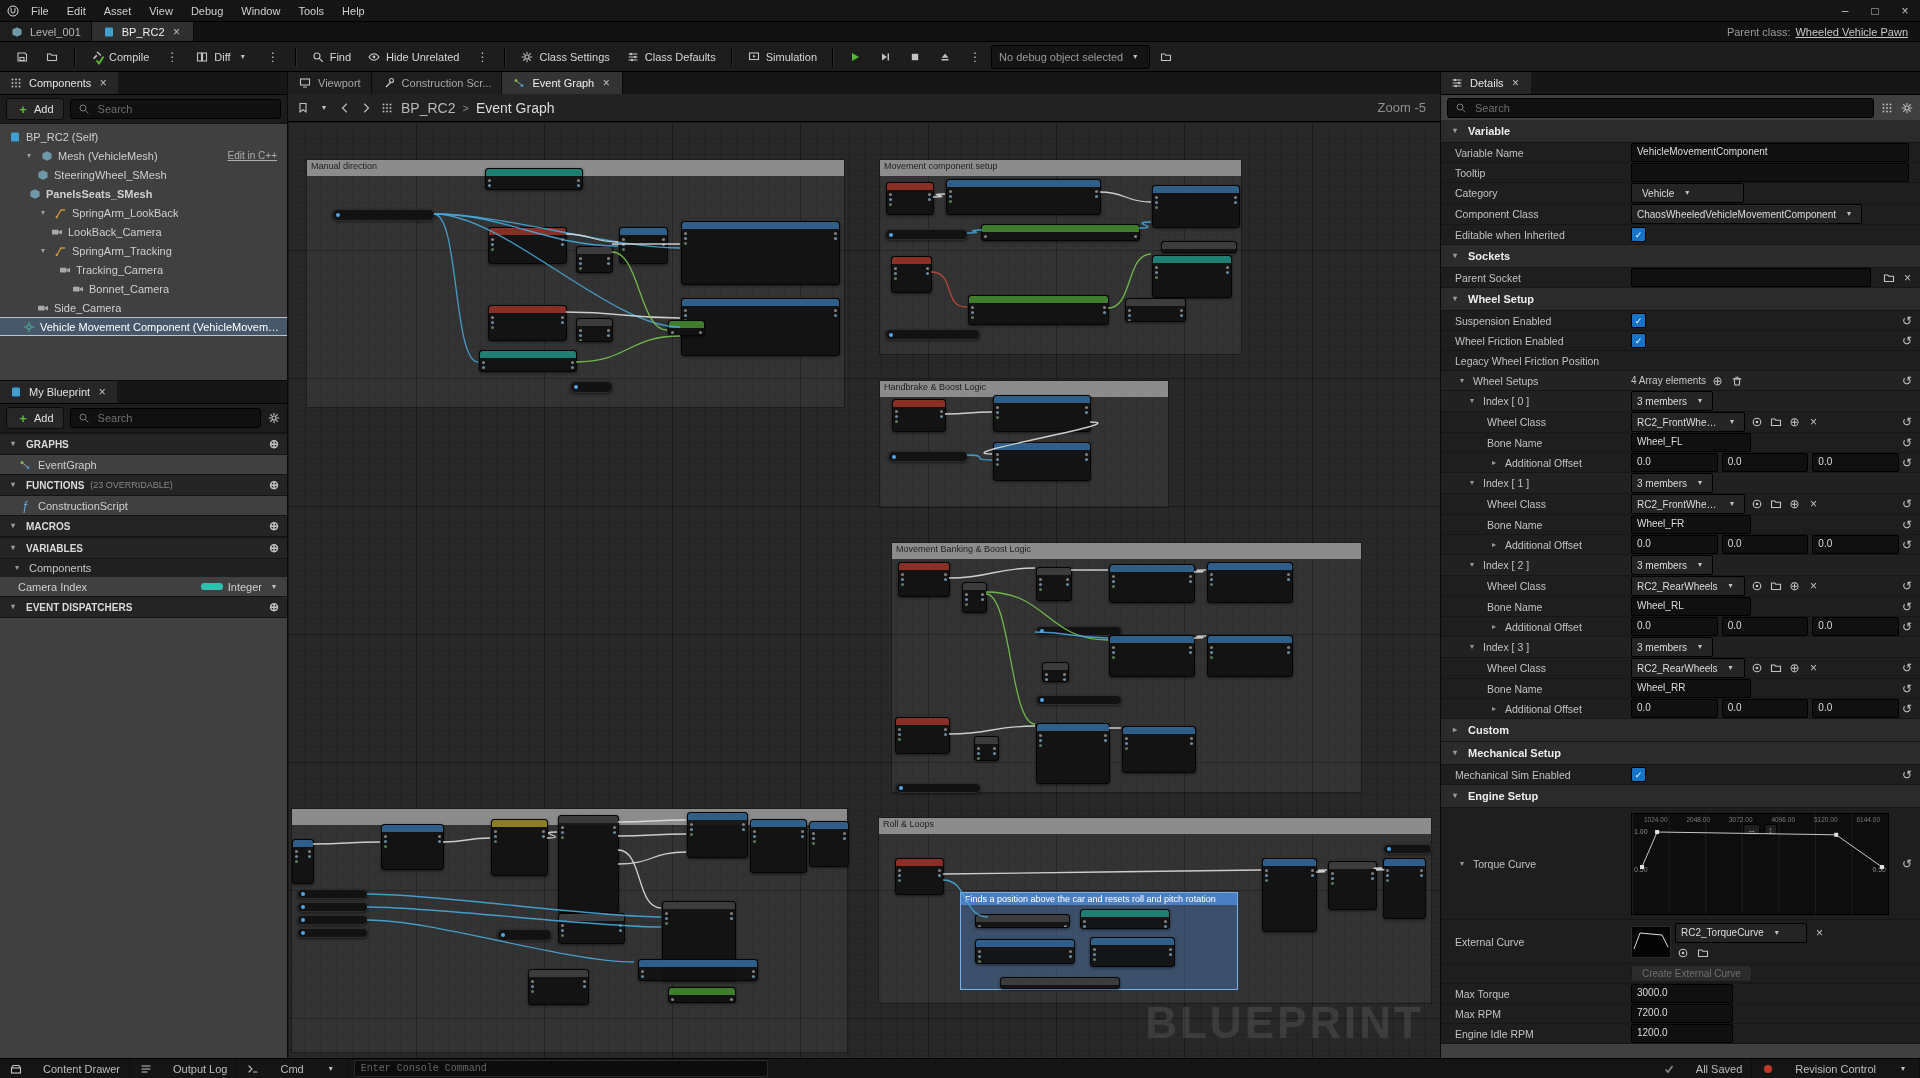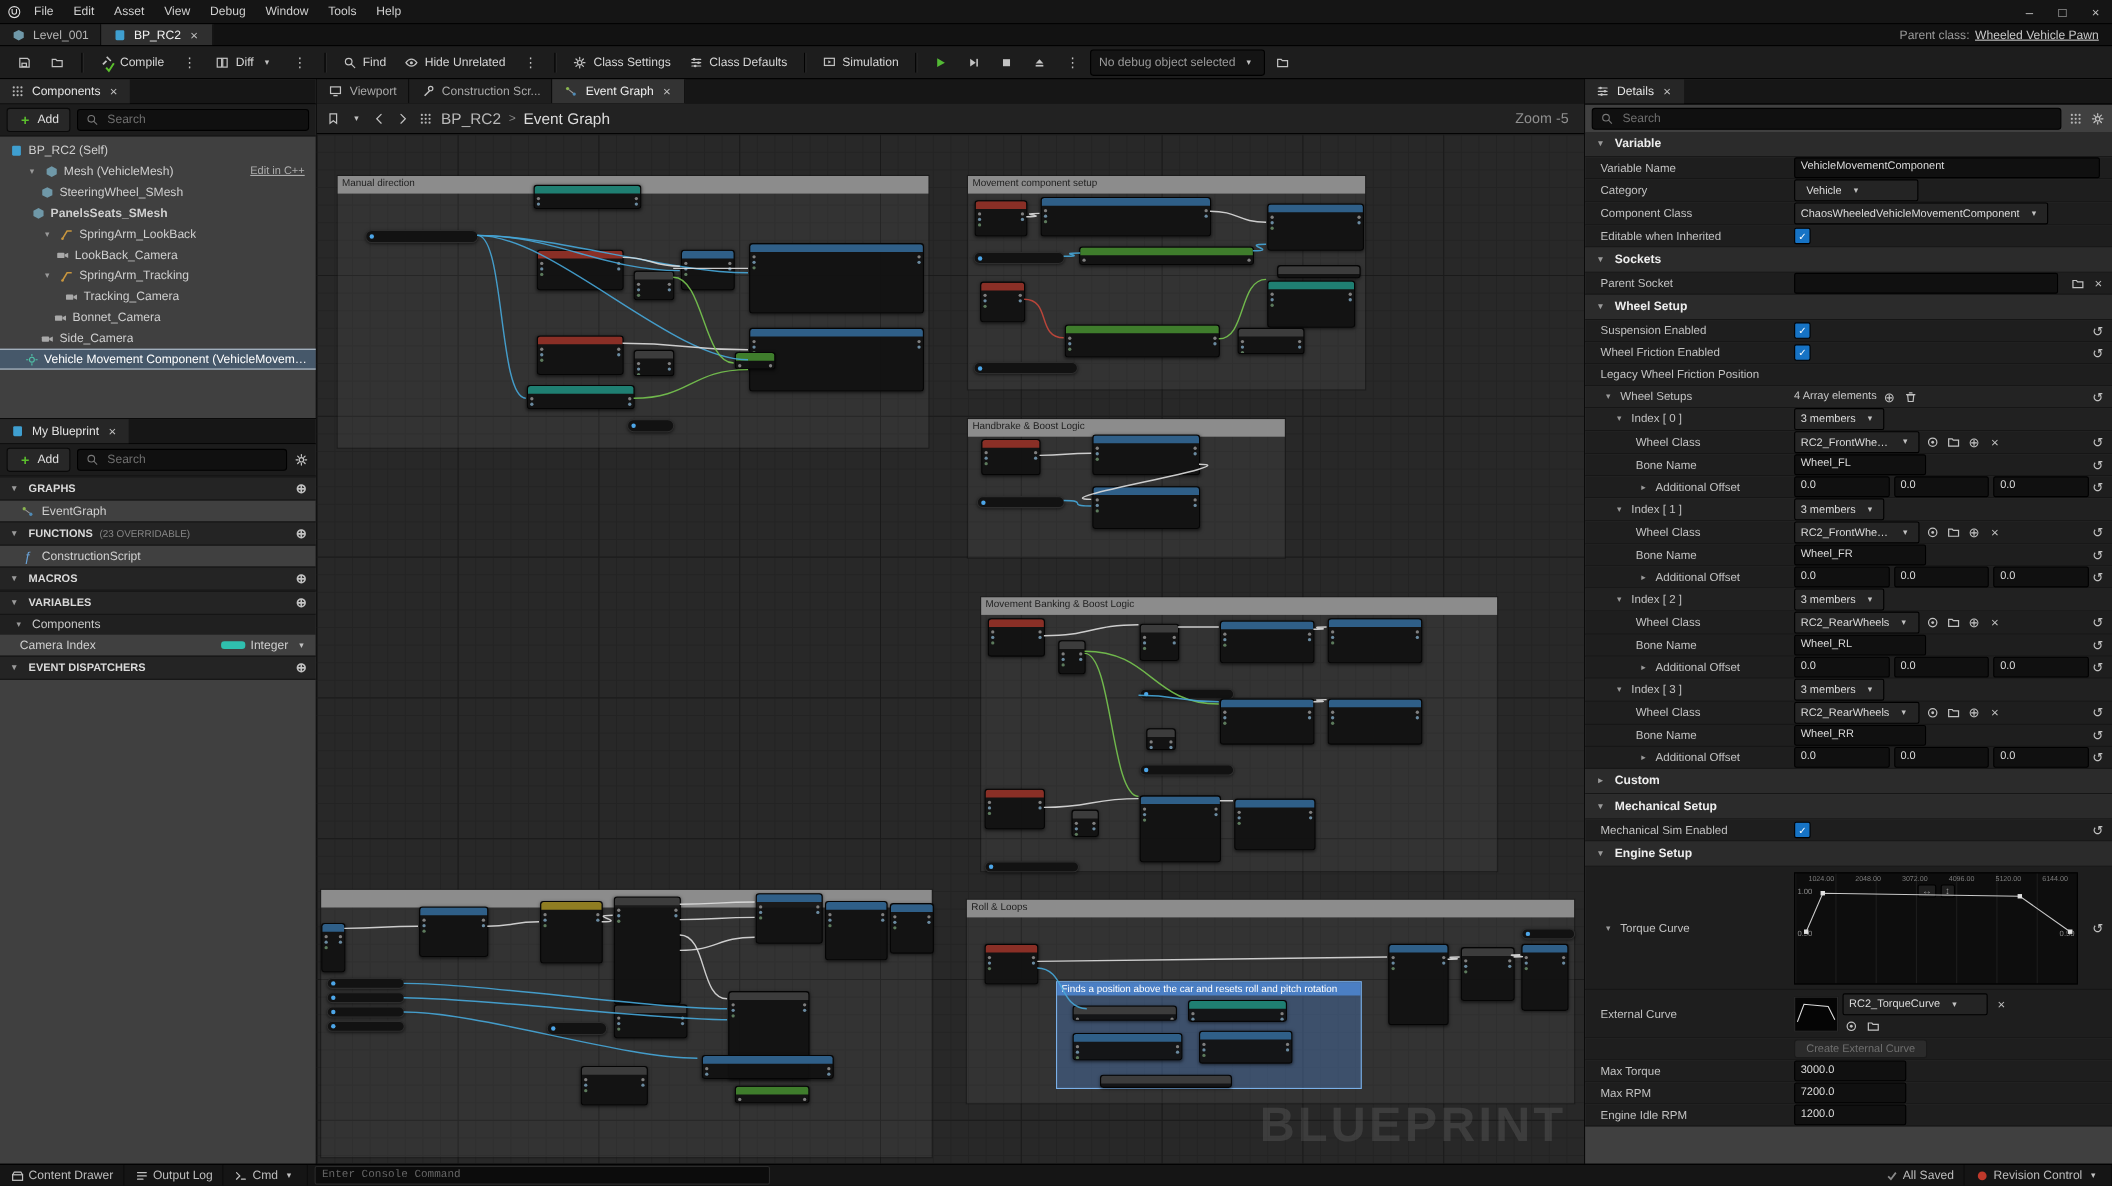--- a/index.html
+++ b/index.html
@@ -101,21 +101,21 @@
   .curve-ticks{position:absolute;left:12px;right:8px;top:2px;display:flex;justify-content:space-between;font-size:6.5px;color:#7a7a7a}
   .curve-ylabel{position:absolute;font-size:7px;color:#8a8a8a}
   .curve-tools{position:absolute;left:50%;top:10px;transform:translateX(-50%);display:flex;gap:4px;color:#9a9a9a;font-size:9px}
   .curve-tools span{background:#1f1f1f;border:1px solid #000;padding:0 3px;border-radius:2px}
   .ext-row{height:44px}
   .ext-thumb{width:38px;height:30px;background:#050505;border:1px solid #2a2a2a;flex:0 0 auto}
   .ext-col{display:flex;flex-direction:column;gap:3px;min-width:0}
   .ext-line{display:flex;align-items:center;gap:5px}
   
   #statusbar{position:absolute;left:0;top:1058px;width:1920px;height:20px;background:#151515;border-top:1px solid #000;display:flex;align-items:center;box-sizing:border-box}
-  .sb-item{display:flex;gap:3px;align-items:center;padding:0 9px;height:100%;color:#bdbdbd;border-right:1px solid #0d0d0d}
+  .sb-item{display:flex;gap:20px;align-items:center;padding:0 9px;height:100%;color:#bdbdbd;border-right:1px solid #0d0d0d}
   .console-input{width:400px;background:#0c0c0c;border:1px solid #2a2a2a;color:#9a9a9a;padding:1px 6px;height:13px;border-radius:2px;margin-left:6px;font-family:"Liberation Mono",monospace;font-size:10px;outline:none}
   .console-input::placeholder{color:#666}
   .sb-right{margin-left:auto;display:flex;height:100%}
 </style>
 </head>
 <body>
 
 <div id="menubar">
   <span class="ic">
       <svg viewBox="0 0 12 12" width="12" height="12">
@@ -441,21 +441,21 @@
       </div>
       <div class="tree-row" style="padding-left: 58px;">
         <span class="ic">
           <svg viewBox="0 0 12 12" width="12" height="12">
             <rect x="1" y="3.8" width="6.6" height="4.8" rx="0.8" fill="#a9a9a9"></rect>
             <path d="M7.8 5.4 11 3.8v4.8L7.8 7z" fill="#a9a9a9"></path>
           </svg>
         </span>
         <span style="overflow: hidden; text-overflow: ellipsis;">Tracking_Camera</span>
       </div>
-      <div class="tree-row" style="padding-left: 48px;">
+      <div class="tree-row" style="padding-left: 35px; margin-left: 36px;">
         <span class="ic">
           <svg viewBox="0 0 12 12" width="12" height="12">
             <rect x="1" y="3.8" width="6.6" height="4.8" rx="0.8" fill="#a9a9a9"></rect>
             <path d="M7.8 5.4 11 3.8v4.8L7.8 7z" fill="#a9a9a9"></path>
           </svg>
         </span>
         <span style="overflow: hidden; text-overflow: ellipsis;">Bonnet_Camera</span>
       </div>
       <div class="tree-row" style="padding-left: 36px;">
         <span class="ic">
@@ -971,20 +971,28 @@
       <div class="d-row">
         <div class="d-label">
           <span>Variable Name</span>
         </div>
         <div class="d-ctl">
           <div class="d-input grow">VehicleMovementComponent</div>
         </div>
       </div>
       <div class="d-row">
         <div class="d-label">
+          <span>Tooltip</span>
+        </div>
+        <div class="d-ctl">
+          <div class="d-input grow"></div>
+        </div>
+      </div>
+      <div class="d-row">
+        <div class="d-label">
           <span>Category</span>
         </div>
         <div class="d-ctl">
           <div class="d-drop" style="width: 96px; padding-left: 10px;">
             <span class="val">Vehicle</span>
             <span class="ic">
               <span class="g sm">▾</span>
             </span>
           </div>
         </div>

